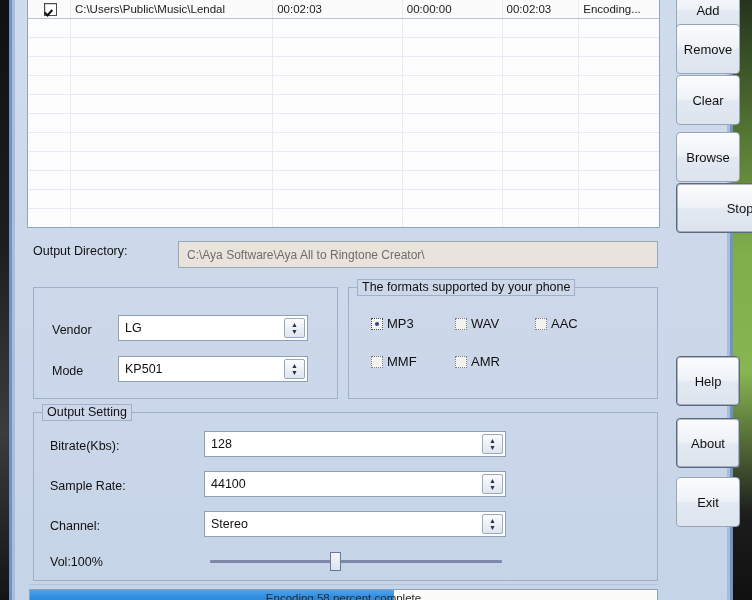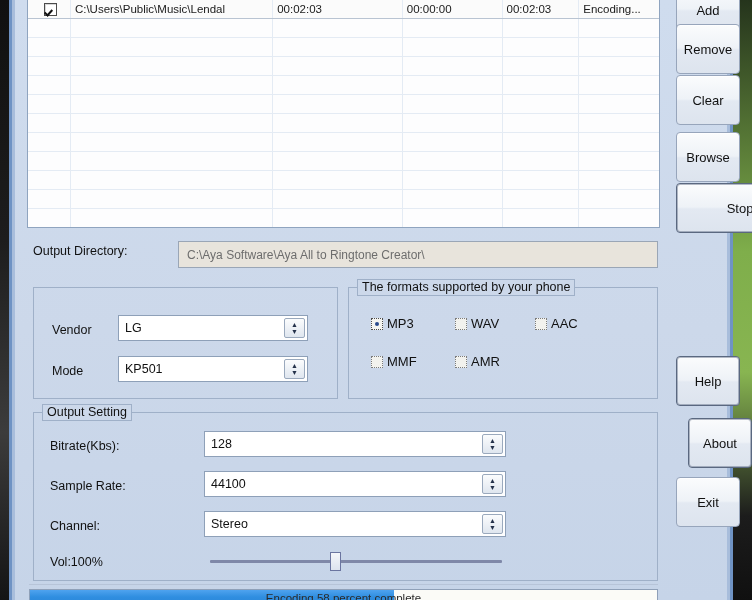--- a/index.html
+++ b/index.html
@@ -417,21 +417,21 @@
           </div>
           <div class="btn" style="top: 132px;">
             <span>Browse</span>
           </div>
           <div class="btn focus" style="top: 183px; padding-left: 32px;">
             <span>Stop</span>
           </div>
           <div class="btn focus" style="top: 356px;">
             <span>Help</span>
           </div>
-          <div class="btn focus" style="top: 418px; margin-left: 12px;">
+          <div class="btn focus" style="top: 418px;">
             <span>About</span>
           </div>
           <div class="btn" style="top: 477px;">
             <span>Exit</span>
           </div>
         </div>
 
       <div class="progress-sep"></div>
       <div class="progress-wrap">
         <div class="progress-fill" id="pfill" style="width: 58%;"></div>

